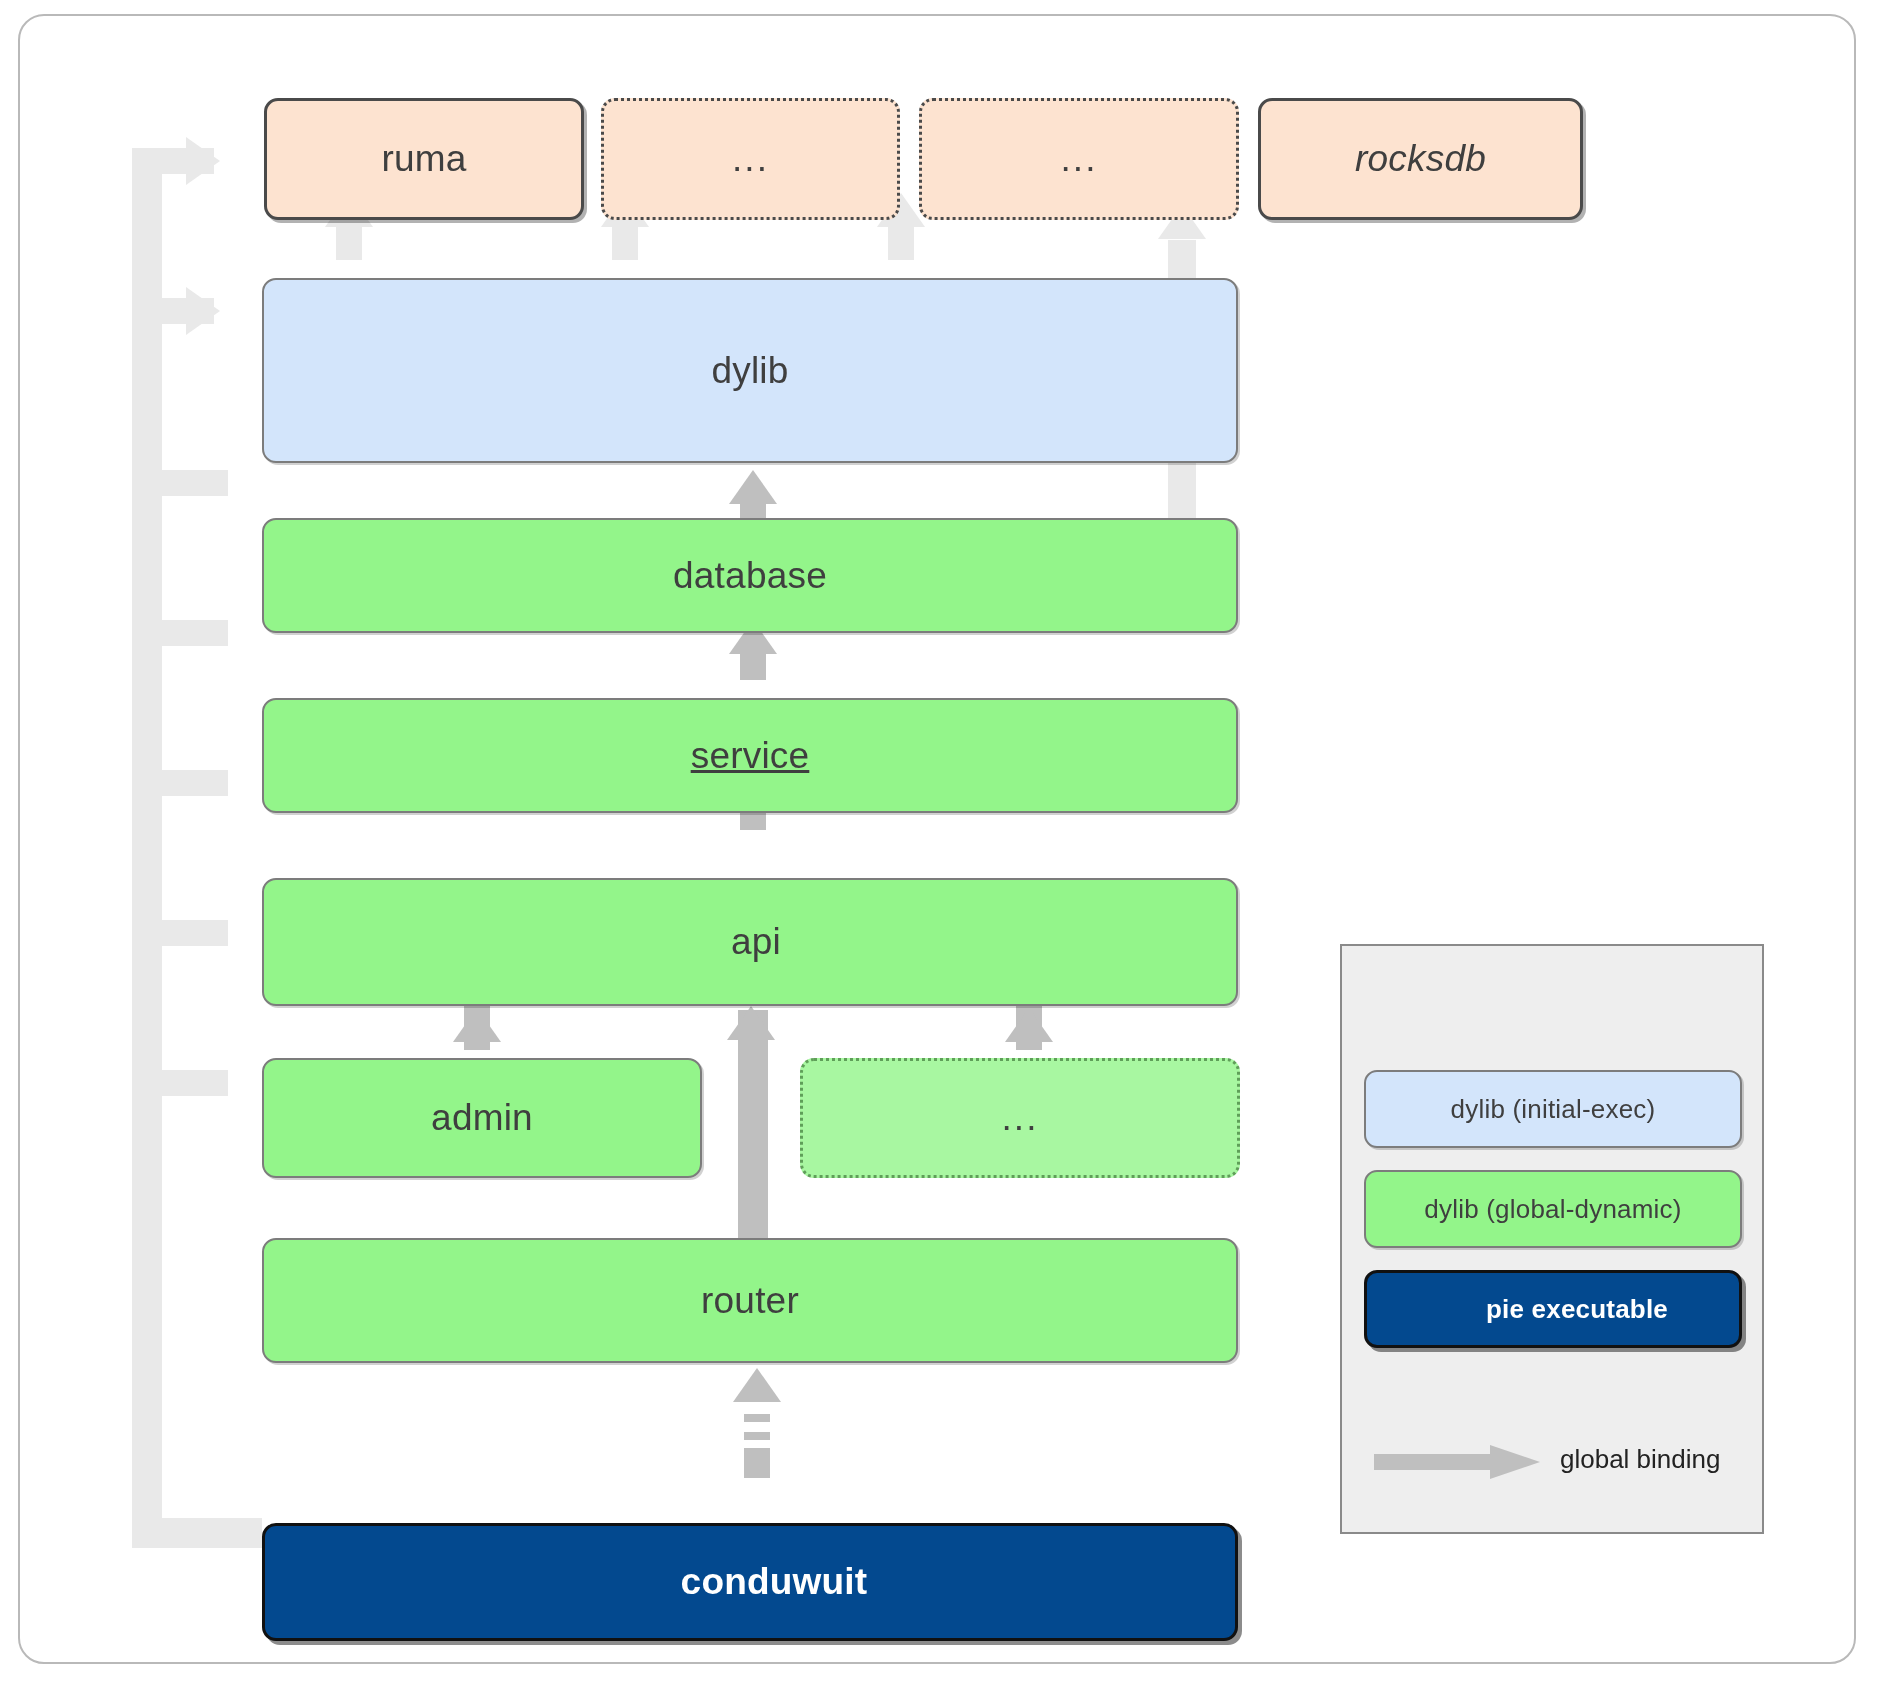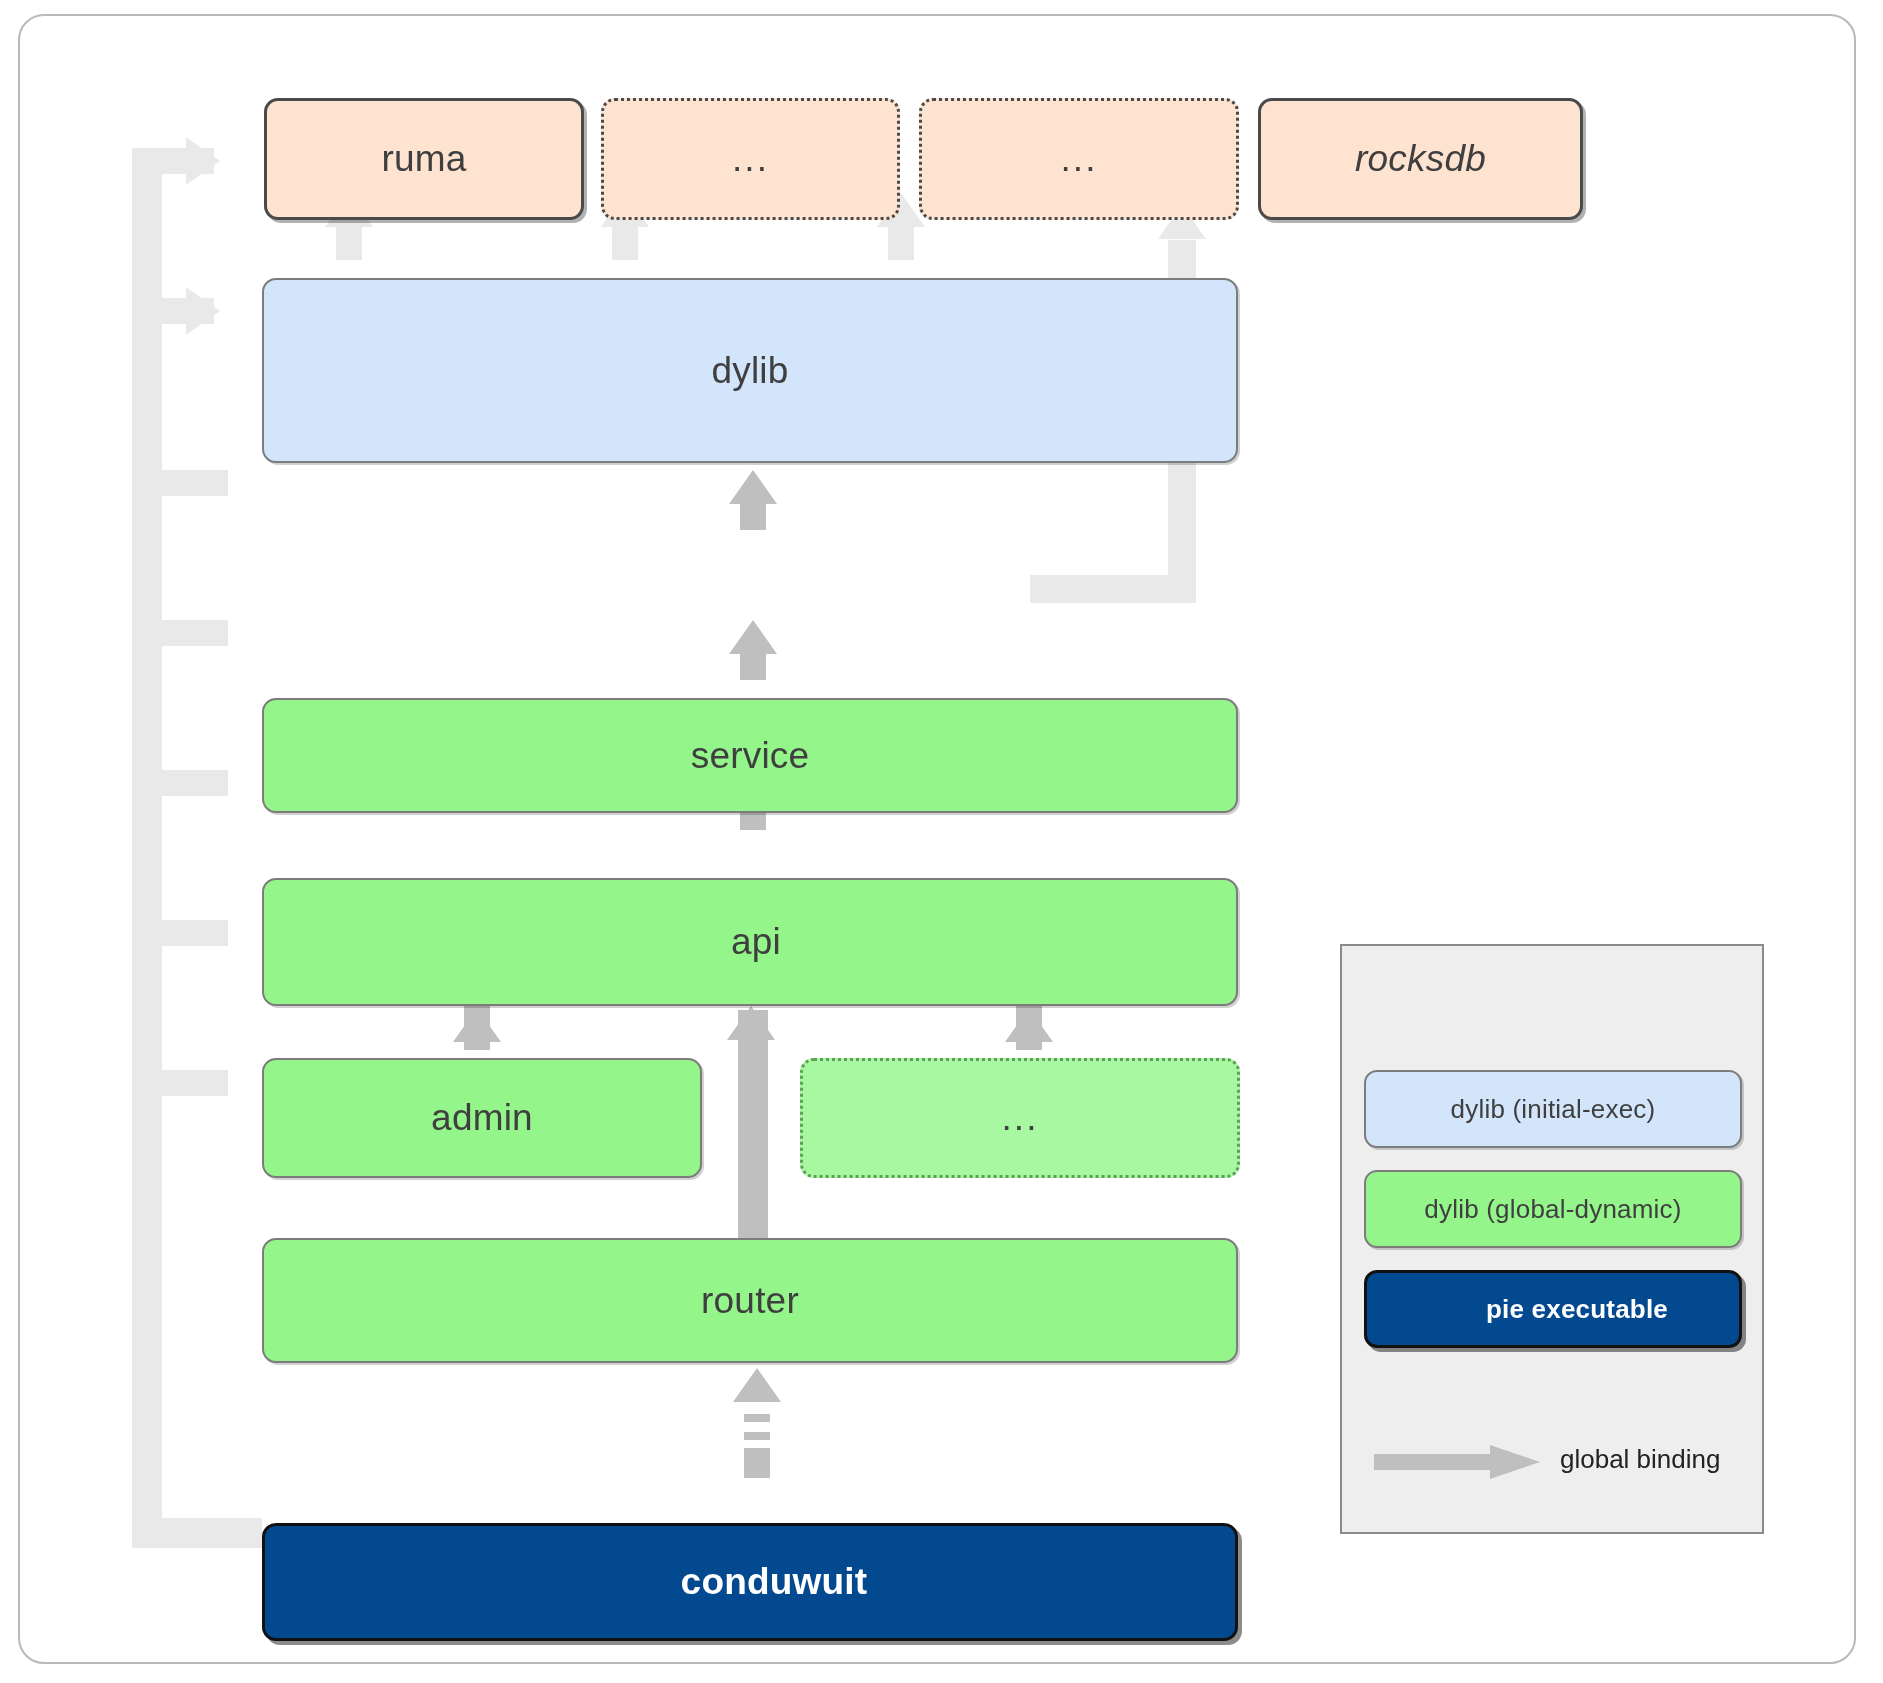--- a/index.html
+++ b/index.html
@@ -191,22 +191,25 @@
   </div>
 
   <div class="node third" style="left:1258px;top:98px;width:325px;height:122px;font-style:italic;">
     <span>rocksdb</span>
   </div>
 
   <div class="node iexec" style="left:262px;top:278px;width:976px;height:185px;">
     <span>dylib</span>
   </div>
 
-
-  <div class="node gdyn" style="left:262px;top:698px;width:976px;height:115px;">
+  <div class="node gdyn" style="left:262px;top:518px;width:976px;height:115px;">
+    <span>database</span>
+  </div>
+
+  <div class="node gdyn" style="left:262px;top:698px;width:976px;height:115px;text-decoration:underline;">
     <span>service</span>
   </div>
 
   <div class="node gdyn" style="left:262px;top:878px;width:976px;height:128px;padding-left:12px;">
     <span>api</span>
   </div>
 
   <div class="node gdyn" style="left:262px;top:1058px;width:440px;height:120px;">
     <span>admin</span>
   </div>

